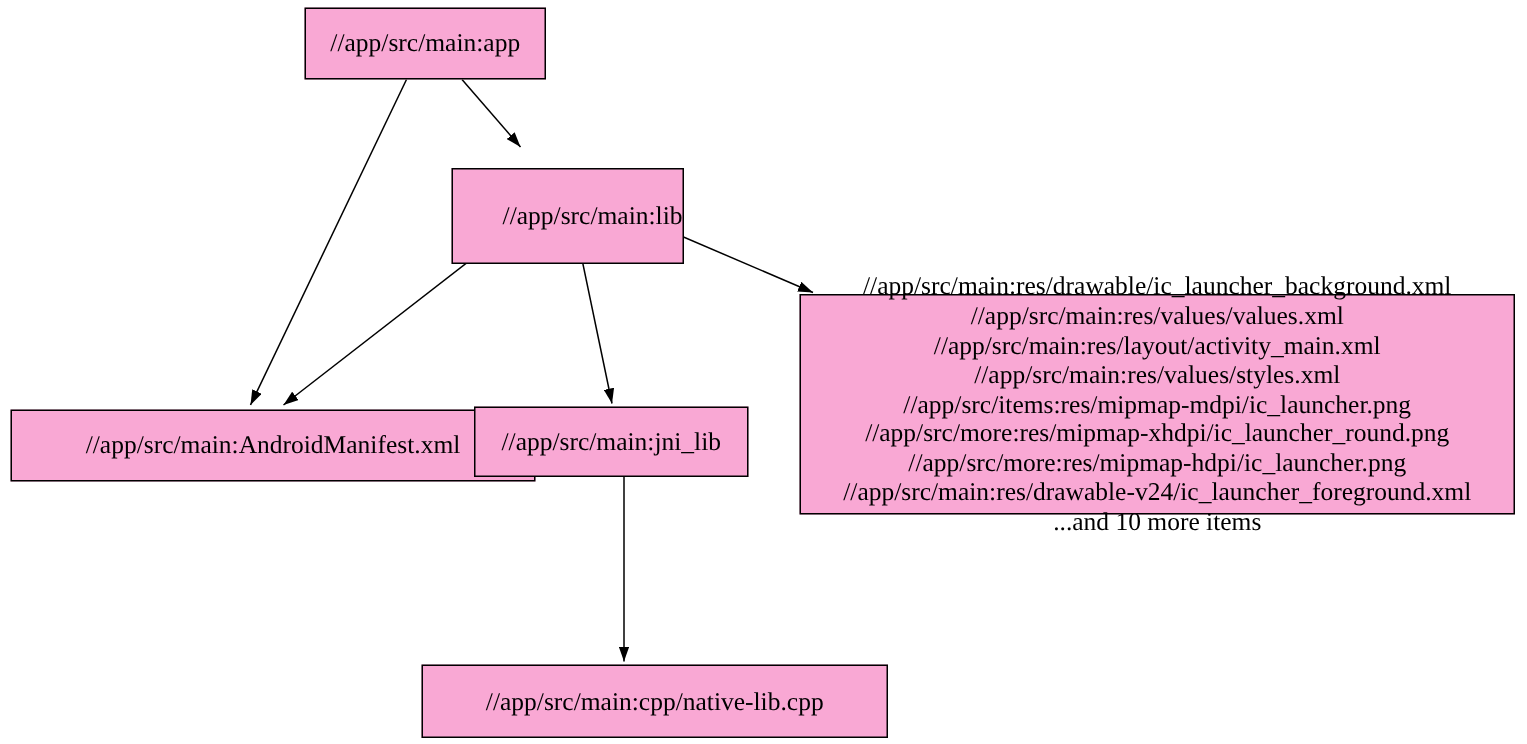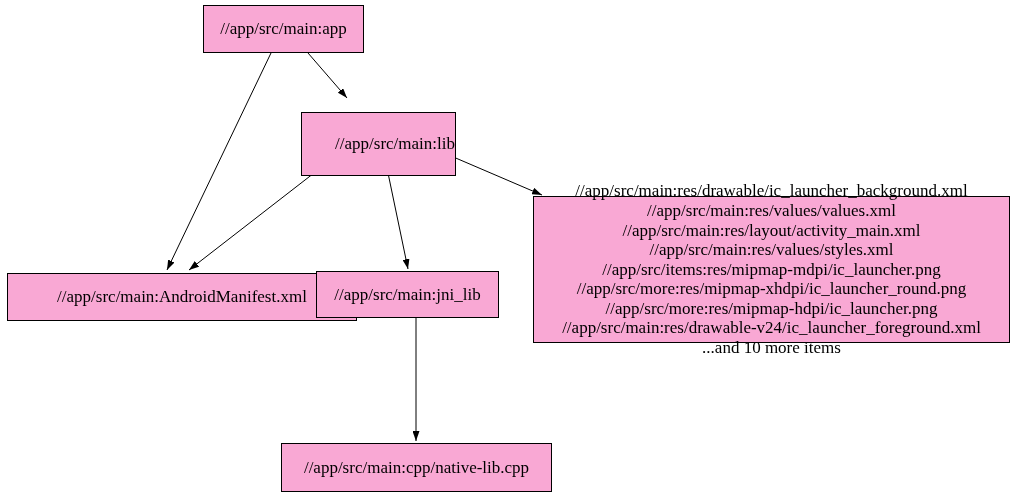--- a/index.html
+++ b/index.html
@@ -86,17 +86,17 @@
     <div>//app/src/main:res/values/values.xml</div>
     <div>//app/src/main:res/layout/activity_main.xml</div>
     <div>//app/src/main:res/values/styles.xml</div>
     <div>//app/src/items:res/mipmap-mdpi/ic_launcher.png</div>
     <div>//app/src/more:res/mipmap-xhdpi/ic_launcher_round.png</div>
     <div>//app/src/more:res/mipmap-hdpi/ic_launcher.png</div>
     <div>//app/src/main:res/drawable-v24/ic_launcher_foreground.xml</div>
     <div>...and 10 more items</div>
   </div>
 
-  <div class="node" style="left:281px; top:443px; width:271px; height:49px;">
+  <div class="node" style="left:281px; top:443px; width:311px; height:49px;">
     <span>//app/src/main:cpp/native-lib.cpp</span>
   </div>
 
 </div>
 
 </body></html>

